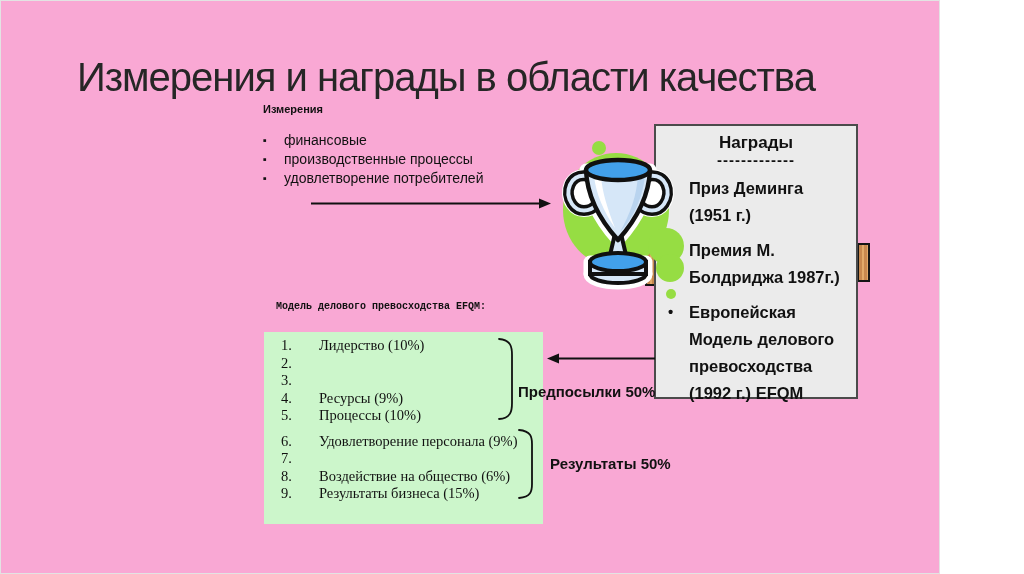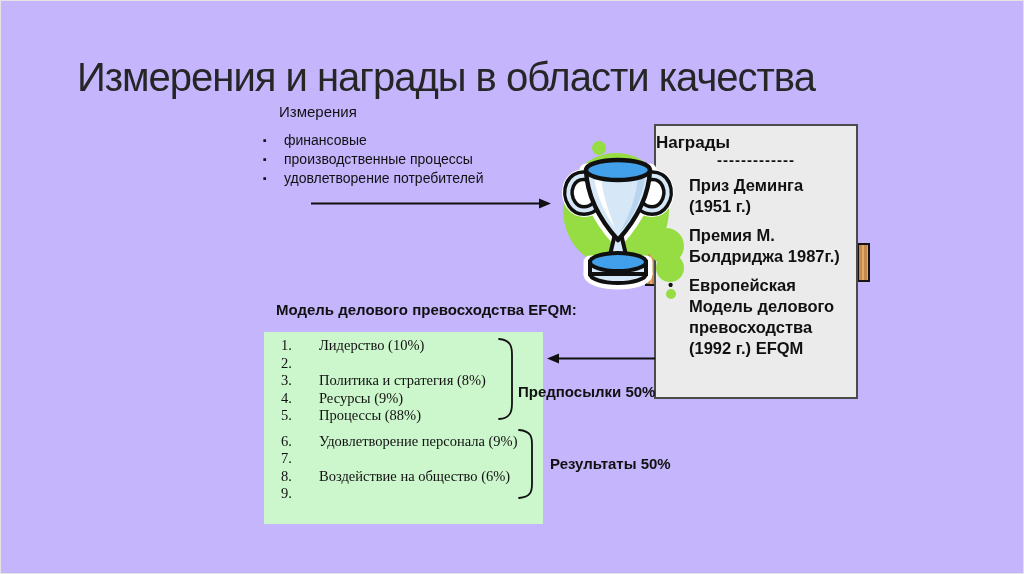--- a/index.html
+++ b/index.html
@@ -2,58 +2,58 @@
 <html style="--title-text: #262626; --body-text: #111111; --green-panel: #ccf6cb; --awards-box-bg: #ebebeb; --awards-box-border: #4b4b4b; --blob-green: #96dd43; --trophy-blue: #42a0ea; --trophy-light: #d6e7f8; --peg-brown: #c8894f; --arrow-black: #111111;"><head>
 <meta charset="utf-8">
 <style>
   :root{
     --title-text:#262626; --body-text:#111111; --green-panel:#ccf6cb;
     --awards-box-bg:#ebebeb; --awards-box-border:#4b4b4b; --blob-green:#96dd43;
     --trophy-blue:#42a0ea; --trophy-light:#d6e7f8; --peg-brown:#c8894f; --arrow-black:#111111;
   }
   *{box-sizing:border-box;margin:0;padding:0}
   body{background:#fff;font-family:"Liberation Sans",sans-serif}
-  #slide{position:relative;width:1024px;height:574px;background:#c4b5fd;
+  #slide{position:relative;width:940px;height:574px;background:#f9a8d4;
          border:1px solid #e3e3e3;overflow:hidden}
 
   .title{position:absolute;left:76px;top:54px;font-size:40px;font-weight:400;
          letter-spacing:-1px;color:var(--title-text);white-space:nowrap}
 
   
-  .m-head{position:absolute;left:278px;top:102px;font-size:15px;font-weight:normal;color:var(--body-text)}
+  .m-head{position:absolute;left:262px;top:102px;font-size:11px;font-weight:bold;color:var(--body-text)}
   .m-list{position:absolute;left:262px;top:131px;list-style:none}
   .m-list li{display:flex;align-items:baseline;height:19px;font-size:14px;color:var(--body-text)}
   .m-list .sq{width:21px;font-size:11px;position:relative;top:-1px}
 
   
   .arrow{position:absolute}
   .arrow line{stroke:var(--arrow-black);stroke-width:2}
   .arrow polygon{fill:var(--arrow-black)}
   .a-right{left:308px;top:196px}
   .a-left{left:544px;top:351px}
 
   
   .peg{position:absolute;width:13px;border:2px solid #151515;
        background:repeating-linear-gradient(90deg,var(--peg-brown) 0 3px,#e2aa6a 3px 5px)}
   .peg-l{left:644px;top:251px;height:34px}
   .peg-r{left:856px;top:242px;height:39px}
   .awards{position:absolute;left:653px;top:123px;width:204px;height:275px;
           background:var(--awards-box-bg);border:2px solid var(--awards-box-border);
           color:var(--body-text)}
-  .awards .bx-title{margin-top:7px;text-align:left;font-size:17px;font-weight:bold}
+  .awards .bx-title{margin-top:7px;text-align:center;font-size:17px;font-weight:bold}
   .awards .dashes{text-align:center;font-size:15px;font-weight:bold;letter-spacing:1px;line-height:14px}
-  .award{position:relative;margin:8px 12px 0 33px;font-size:16.5px;font-weight:bold;line-height:21px}
+  .award{position:relative;margin:8px 12px 0 33px;font-size:16.5px;font-weight:bold;line-height:27px}
   .award + .award{}
   .award .b{position:absolute;left:-21px;top:-1px;font-size:15px}
 
   .trophy{position:absolute;left:557px;top:127px}
 
   
-  .efqm-h{position:absolute;left:275px;top:300px;font-family:Liberation Sans, sans-serif;
-          font-size:15px;font-weight:bold;color:var(--body-text)}
+  .efqm-h{position:absolute;left:275px;top:300px;font-family:Liberation Mono, monospace;
+          font-size:10px;font-weight:bold;color:var(--body-text)}
   .green{position:absolute;left:263px;top:331px;width:279px;height:192px;
          background:var(--green-panel);padding-top:5px;color:var(--body-text)}
   .grp .row{display:flex;height:17.5px;font-family:"Liberation Serif",serif;font-size:14.5px}
   .grp .num{margin-left:17px;width:38px}
   .g2{margin-top:8px}
 
   .bracket{position:absolute}
   .bracket path{fill:none;stroke:var(--body-text);stroke-width:1.8;stroke-linecap:round}
   .b1{left:497px;top:336px}
   .b2{left:517px;top:427px}
@@ -139,45 +139,45 @@
     <div class="grp g1">
       <div class="row">
           <span class="num">1.</span>
           <span>Лидерство (10%)</span>
         </div>
       <div class="row">
           <span class="num">2.</span>
         </div>
       <div class="row">
           <span class="num">3.</span>
-          <span>Политика и стратегия (8%)</span>
         </div>
       <div class="row">
           <span class="num">4.</span>
           <span>Ресурсы (9%)</span>
         </div>
       <div class="row">
           <span class="num">5.</span>
-          <span>Процессы (88%)</span>
+          <span>Процессы (10%)</span>
         </div>
     </div>
     <div class="grp g2">
       <div class="row">
           <span class="num">6.</span>
           <span>Удовлетворение персонала (9%)</span>
         </div>
       <div class="row">
           <span class="num">7.</span>
         </div>
       <div class="row">
           <span class="num">8.</span>
           <span>Воздействие на общество (6%)</span>
         </div>
       <div class="row">
           <span class="num">9.</span>
+          <span>Результаты бизнеса (15%)</span>
         </div>
     </div>
   </div>
 
   <svg class="bracket b1" width="18" height="84">
     <path d="M1,2 C13,3 14,10 14,18 L14,66 C14,74 13,81 1,82"></path>
   </svg>
   <svg class="bracket b2" width="18" height="72">
     <path d="M1,2 C13,3 14,9 14,16 L14,56 C14,63 13,69 1,70"></path>
   </svg>

